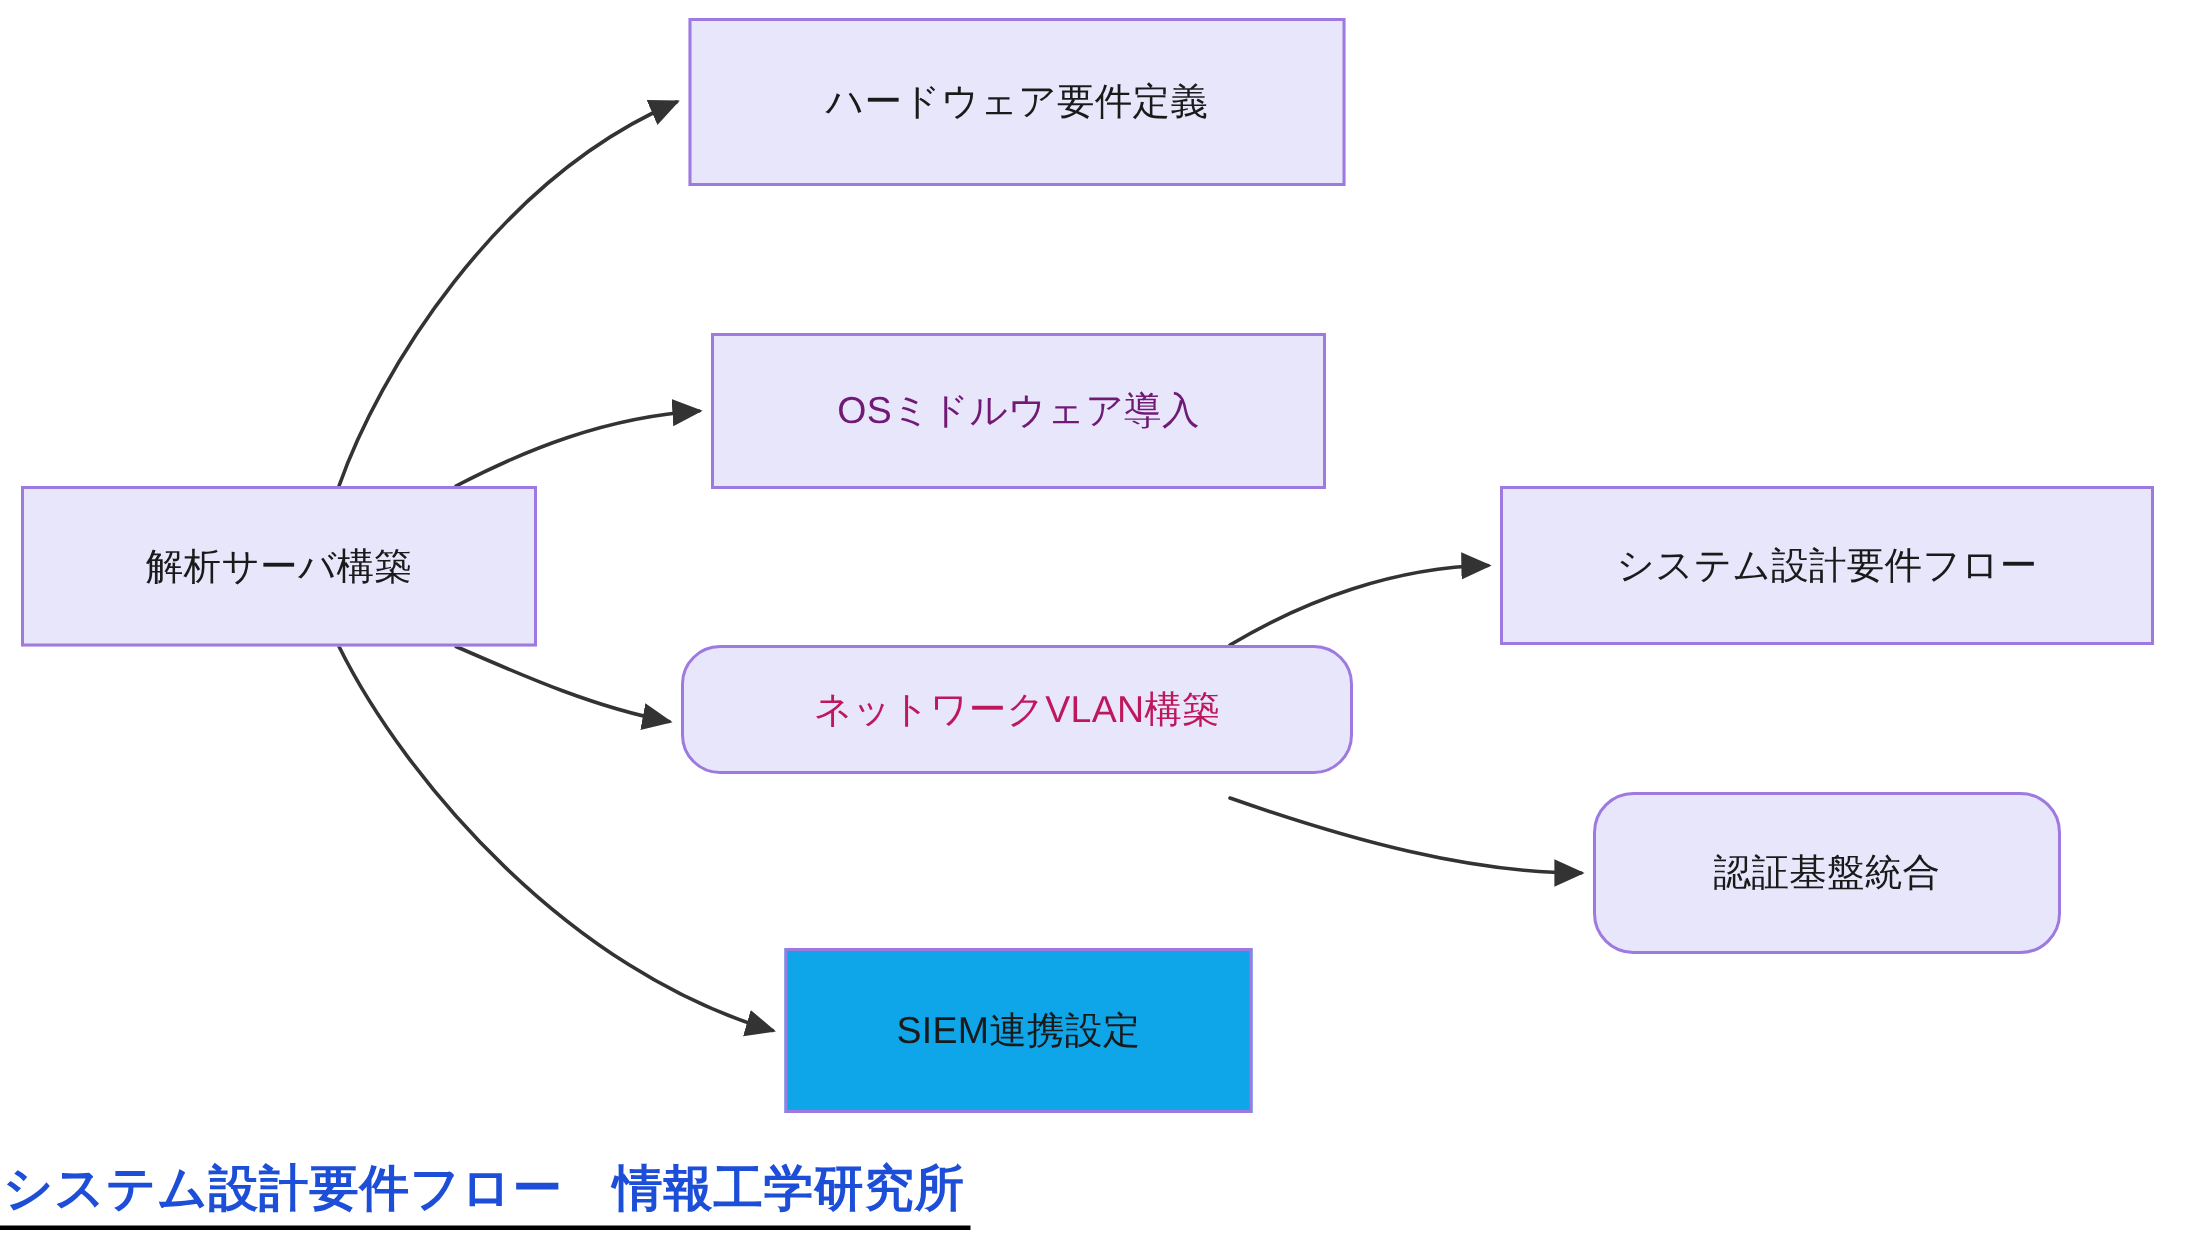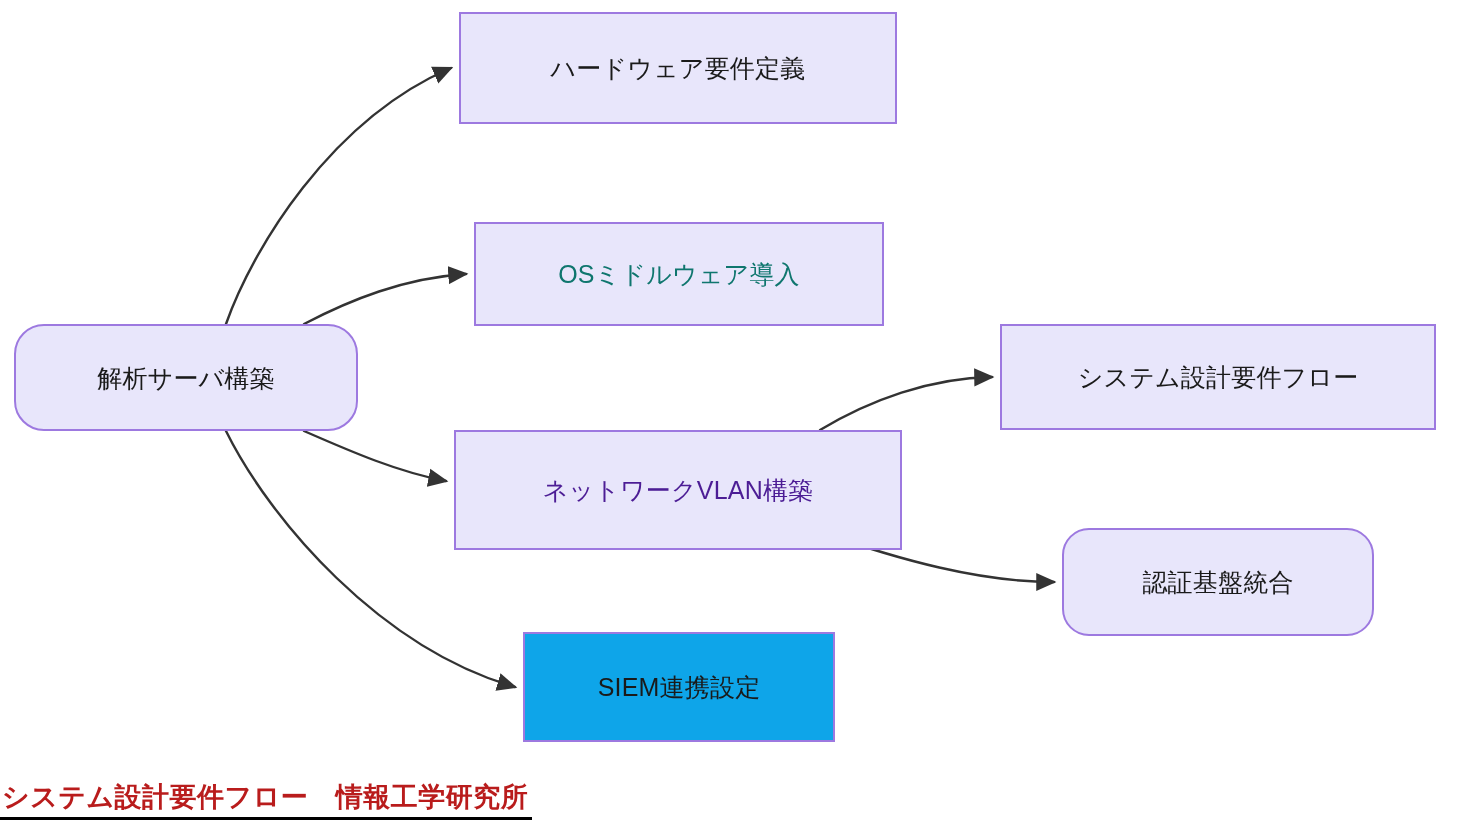--- a/index.html
+++ b/index.html
@@ -45,22 +45,22 @@
   .node-label {
     display: block;
     padding: 0 10px;
     white-space: nowrap;
   }
   #caption {
     position: absolute;
     left: 0;
     bottom: 8px;
     width: 1468px;
-    color: #b91c1c;
-    font-size: 27px;
+    color: #1d4ed8;
+    font-size: 33px;
     font-weight: bold;
     letter-spacing: 0.5px;
     z-index: 3;
   }
   #caption-text {
     display: inline-block;
     border-bottom: 3px solid #000000;
     padding-bottom: 2px;
     padding-left: 2px;
     padding-right: 4px;
@@ -81,30 +81,30 @@
         <path d="M 226,324 C 252,250 330,120 451,68" fill="none" stroke="#333333" stroke-width="2.4" stroke-linecap="round" marker-end="url(#arrowhead)"></path>
         <path d="M 304,324 C 350,300 404,278 466,274" fill="none" stroke="#333333" stroke-width="2.4" stroke-linecap="round" marker-end="url(#arrowhead)"></path>
         <path d="M 304,431 C 352,452 398,472 446,481" fill="none" stroke="#333333" stroke-width="2.4" stroke-linecap="round" marker-end="url(#arrowhead)"></path>
         <path d="M 226,431 C 270,520 380,648 515,687" fill="none" stroke="#333333" stroke-width="2.4" stroke-linecap="round" marker-end="url(#arrowhead)"></path>
         <path d="M 820,430 C 870,400 930,378 992,377" fill="none" stroke="#333333" stroke-width="2.4" stroke-linecap="round" marker-end="url(#arrowhead)"></path>
         <path d="M 820,532 C 900,560 980,582 1054,582" fill="none" stroke="#333333" stroke-width="2.4" stroke-linecap="round" marker-end="url(#arrowhead)"></path>
       </g>
   </svg>
 
   <div id="node-layer">
-      <div class="node" style="left: 14px; top: 324px; width: 344px; height: 107px; background: rgb(232, 230, 251); border-color: rgb(157, 121, 224); color: rgb(26, 26, 26); border-radius: 30px;">
+      <div class="node" style="left: 14px; top: 324px; width: 344px; height: 107px; background: rgb(232, 230, 251); border-color: rgb(157, 121, 224); color: rgb(26, 26, 26);">
         <span class="node-label">解析サーバ構築</span>
       </div>
       <div class="node" style="left: 459px; top: 12px; width: 438px; height: 112px; background: rgb(232, 230, 251); border-color: rgb(157, 121, 224); color: rgb(26, 26, 26);">
         <span class="node-label">ハードウェア要件定義</span>
       </div>
-      <div class="node" style="left: 474px; top: 222px; width: 410px; height: 104px; background: rgb(232, 230, 251); border-color: rgb(157, 121, 224); color: #0f766e;">
+      <div class="node" style="left: 474px; top: 222px; width: 410px; height: 104px; background: rgb(232, 230, 251); border-color: rgb(157, 121, 224); color: #701a75;">
         <span class="node-label">OSミドルウェア導入</span>
       </div>
-      <div class="node" style="left: 454px; top: 430px; width: 448px; height: 120px; background: rgb(232, 230, 251); border-color: rgb(157, 121, 224); color: #4c1d95;">
+      <div class="node" style="left: 454px; top: 430px; width: 448px; height: 86px; background: rgb(232, 230, 251); border-color: rgb(157, 121, 224); color: #be185d; border-radius: 26px;">
         <span class="node-label">ネットワークVLAN構築</span>
       </div>
       <div class="node" style="left: 1000px; top: 324px; width: 436px; height: 106px; background: rgb(232, 230, 251); border-color: rgb(157, 121, 224); color: rgb(26, 26, 26);">
         <span class="node-label">システム設計要件フロー</span>
       </div>
       <div class="node" style="left: 1062px; top: 528px; width: 312px; height: 108px; background: rgb(232, 230, 251); border-color: rgb(157, 121, 224); color: rgb(26, 26, 26); border-radius: 27px;">
         <span class="node-label">認証基盤統合</span>
       </div>
       <div class="node" style="left: 523px; top: 632px; width: 312px; height: 110px; background: #0ea5e9; border-color: rgb(157, 121, 224); color: rgb(26, 26, 26);">
         <span class="node-label">SIEM連携設定</span>

